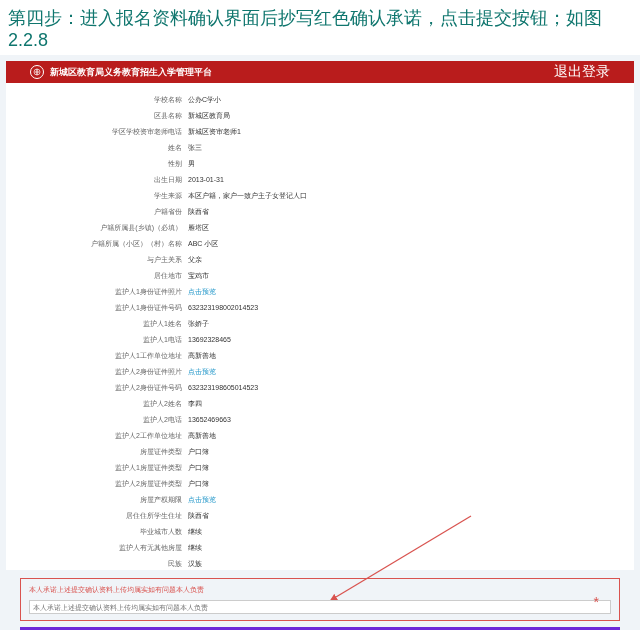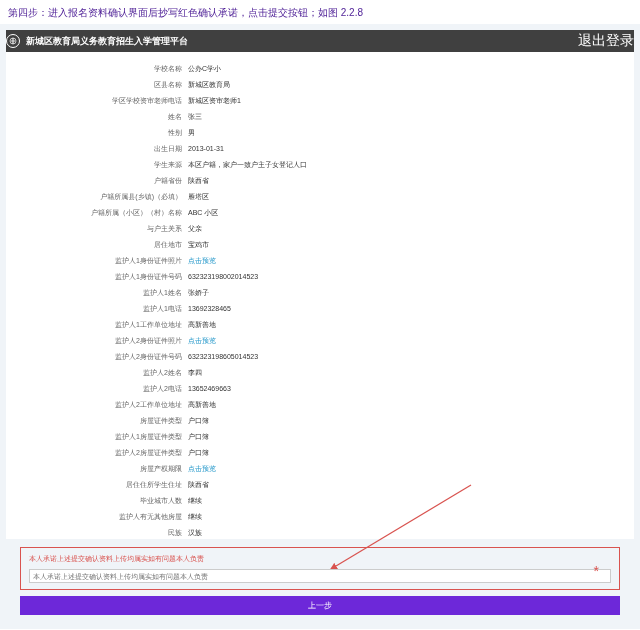--- a/index.html
+++ b/index.html
@@ -1,19 +1,19 @@
 <!DOCTYPE html>
 <html><head>
 <meta charset="utf-8">
 <style>
   * { margin: 0; padding: 0; box-sizing: border-box; }
   body { font-family: "Microsoft YaHei", Arial, sans-serif; font-size: 9px; background: #fff; width: 640px; }
-  .topline { font-size: 10px; padding: 6px 8px 4px; color: #4c1d95; }
+  .topline { font-size: 18px; padding: 6px 8px 4px; color: #0f766e; }
   .page-wrap { background: #f0f4f8; padding: 6px; }
-  .header { background: #404040; color: #fff; display: flex; align-items: center; padding: 4px 0; height: 22px; }
+  .header { background: #b91c1c; color: #fff; display: flex; align-items: center; padding: 4px 24px; height: 22px; }
   .logo { width: 14px; height: 14px; border-radius: 50%; border: 1px solid #fff; display: flex; align-items: center; justify-content: center; margin-right: 6px; }
   .logo svg { width: 8px; height: 8px; }
   .header-title { font-size: 9px; font-weight: bold; flex: 1; }
   .header-right { font-size: 14px; }
   .content { background: #fff; padding: 10px 0 0 0; }
   .row { display: flex; align-items: center; min-height: 13px; margin-bottom: 3px; }
   .label { width: 182px; text-align: right; color: #666; font-size: 7px; padding-right: 6px; }
   .value { color: #333; font-size: 7px; }
   .value.link { color: #2196c9; }
   .commit-box { margin: 8px 14px 6px; border: 1px solid #d9534f; padding: 6px 8px; position: relative; }

